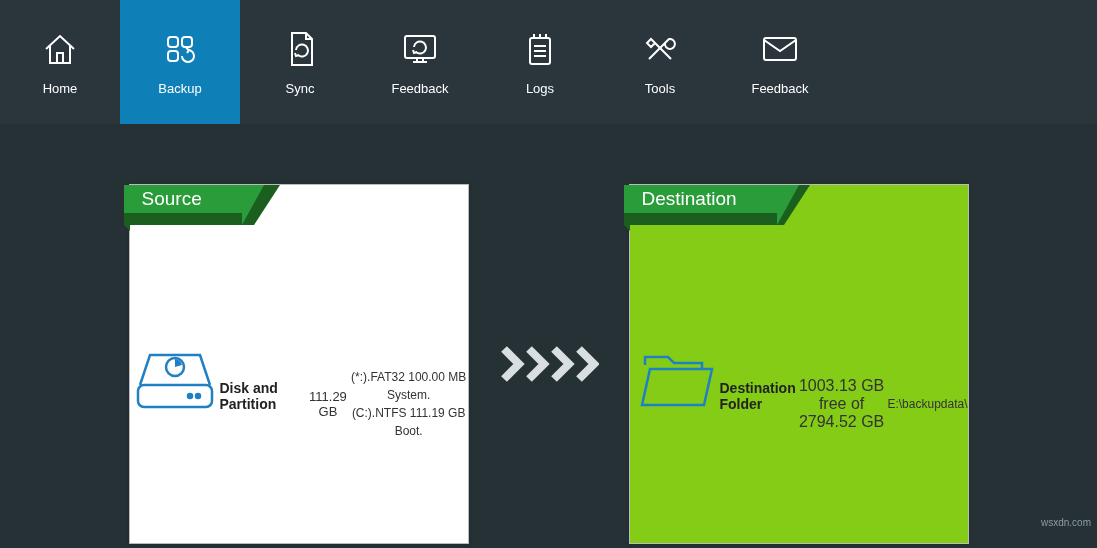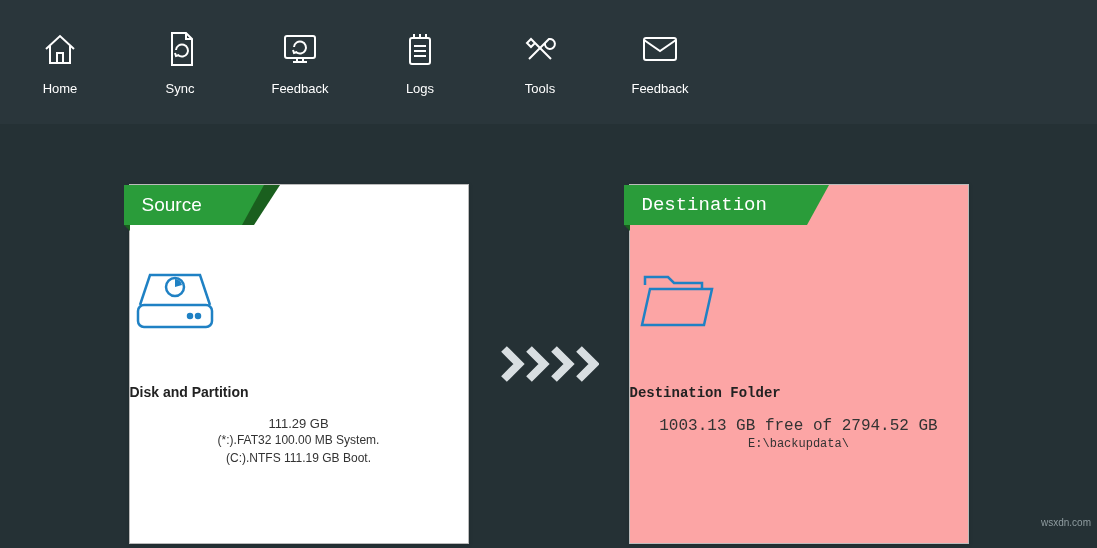--- a/index.html
+++ b/index.html
@@ -52,31 +52,31 @@
       width: 340px;
       height: 360px;
       background: #fff;
       border: 1px solid #bbb;
       position: relative;
       display: flex;
       flex-direction: column;
       align-items: center;
       box-shadow: 0 1px 4px rgba(0,0,0,0.15);
     }
-    .panel.dest { background: #fca5a5; font-family: Liberation Mono, monospace; }
+    .panel.dest { background: #84cc16; }
 
     .panel-header {
       position: relative;
       width: 100%;
       height: 40px;
     }
     .header-bar {
       position: absolute;
       top: 0; left: -6px;
-      height: 40px;
+      height: 28px;
       display: flex;
       align-items: center;
       padding: 0 40px 0 18px;
       background: #2a9c3a;
       color: #fff;
       font-size: 19px;
       z-index: 2;
     }
     .header-bar::after {
       content: "";
@@ -108,21 +108,21 @@
       left: -6px;
       top: 40px;
       width: 0; height: 0;
       border-top: 6px solid #1a5f1e;
       border-left: 6px solid transparent;
     }
 
     .panel-body {
       flex: 1;
       display: flex;
-      flex-direction: column;
+      align-items: center;
       justify-content: flex-start;
       padding-top: 40px;
       width: 100%;
     }
     .panel-icon {
       margin-bottom: 45px;
     }
     .panel-title {
       font-weight: bold;
       font-size: 14px;
@@ -164,20 +164,32 @@
 
   <div class="nav-item">
     <div class="icon-wrap">
       <svg width="40" height="36" viewBox="0 0 40 36">
           <path d="M6 18 L20 5 L34 18 M10 15 V32 H30 V15 M17 32 V22 H23 V32"></path>
         </svg>
     </div>
     <span class="nav-label">Home</span>
   </div>
 
+  <div class="nav-item active">
+    <div class="icon-wrap">
+      <svg width="40" height="36" viewBox="0 0 40 36">
+          <rect x="8" y="6" width="10" height="10" rx="3"></rect>
+          <rect x="22" y="6" width="10" height="10" rx="3"></rect>
+          <rect x="8" y="20" width="10" height="10" rx="3"></rect>
+          <path d="M22 25 a6 6 0 1 0 6 -6"></path>
+          <path d="M26 17 l3 2 l-2 3" fill="none"></path>
+        </svg>
+    </div>
+    <span class="nav-label">Backup</span>
+  </div>
 
   <div class="nav-item">
     <div class="icon-wrap">
       <svg width="36" height="38" viewBox="0 0 36 38">
           <path d="M10 3 H24 L30 9 V35 H10 Z M24 3 V9 H30"></path>
           <path d="M14 20 a6 6 0 1 1 2 5"></path>
           <path d="M13 23 l1 3 l3 -1"></path>
         </svg>
     </div>
     <span class="nav-label">Sync</span>

